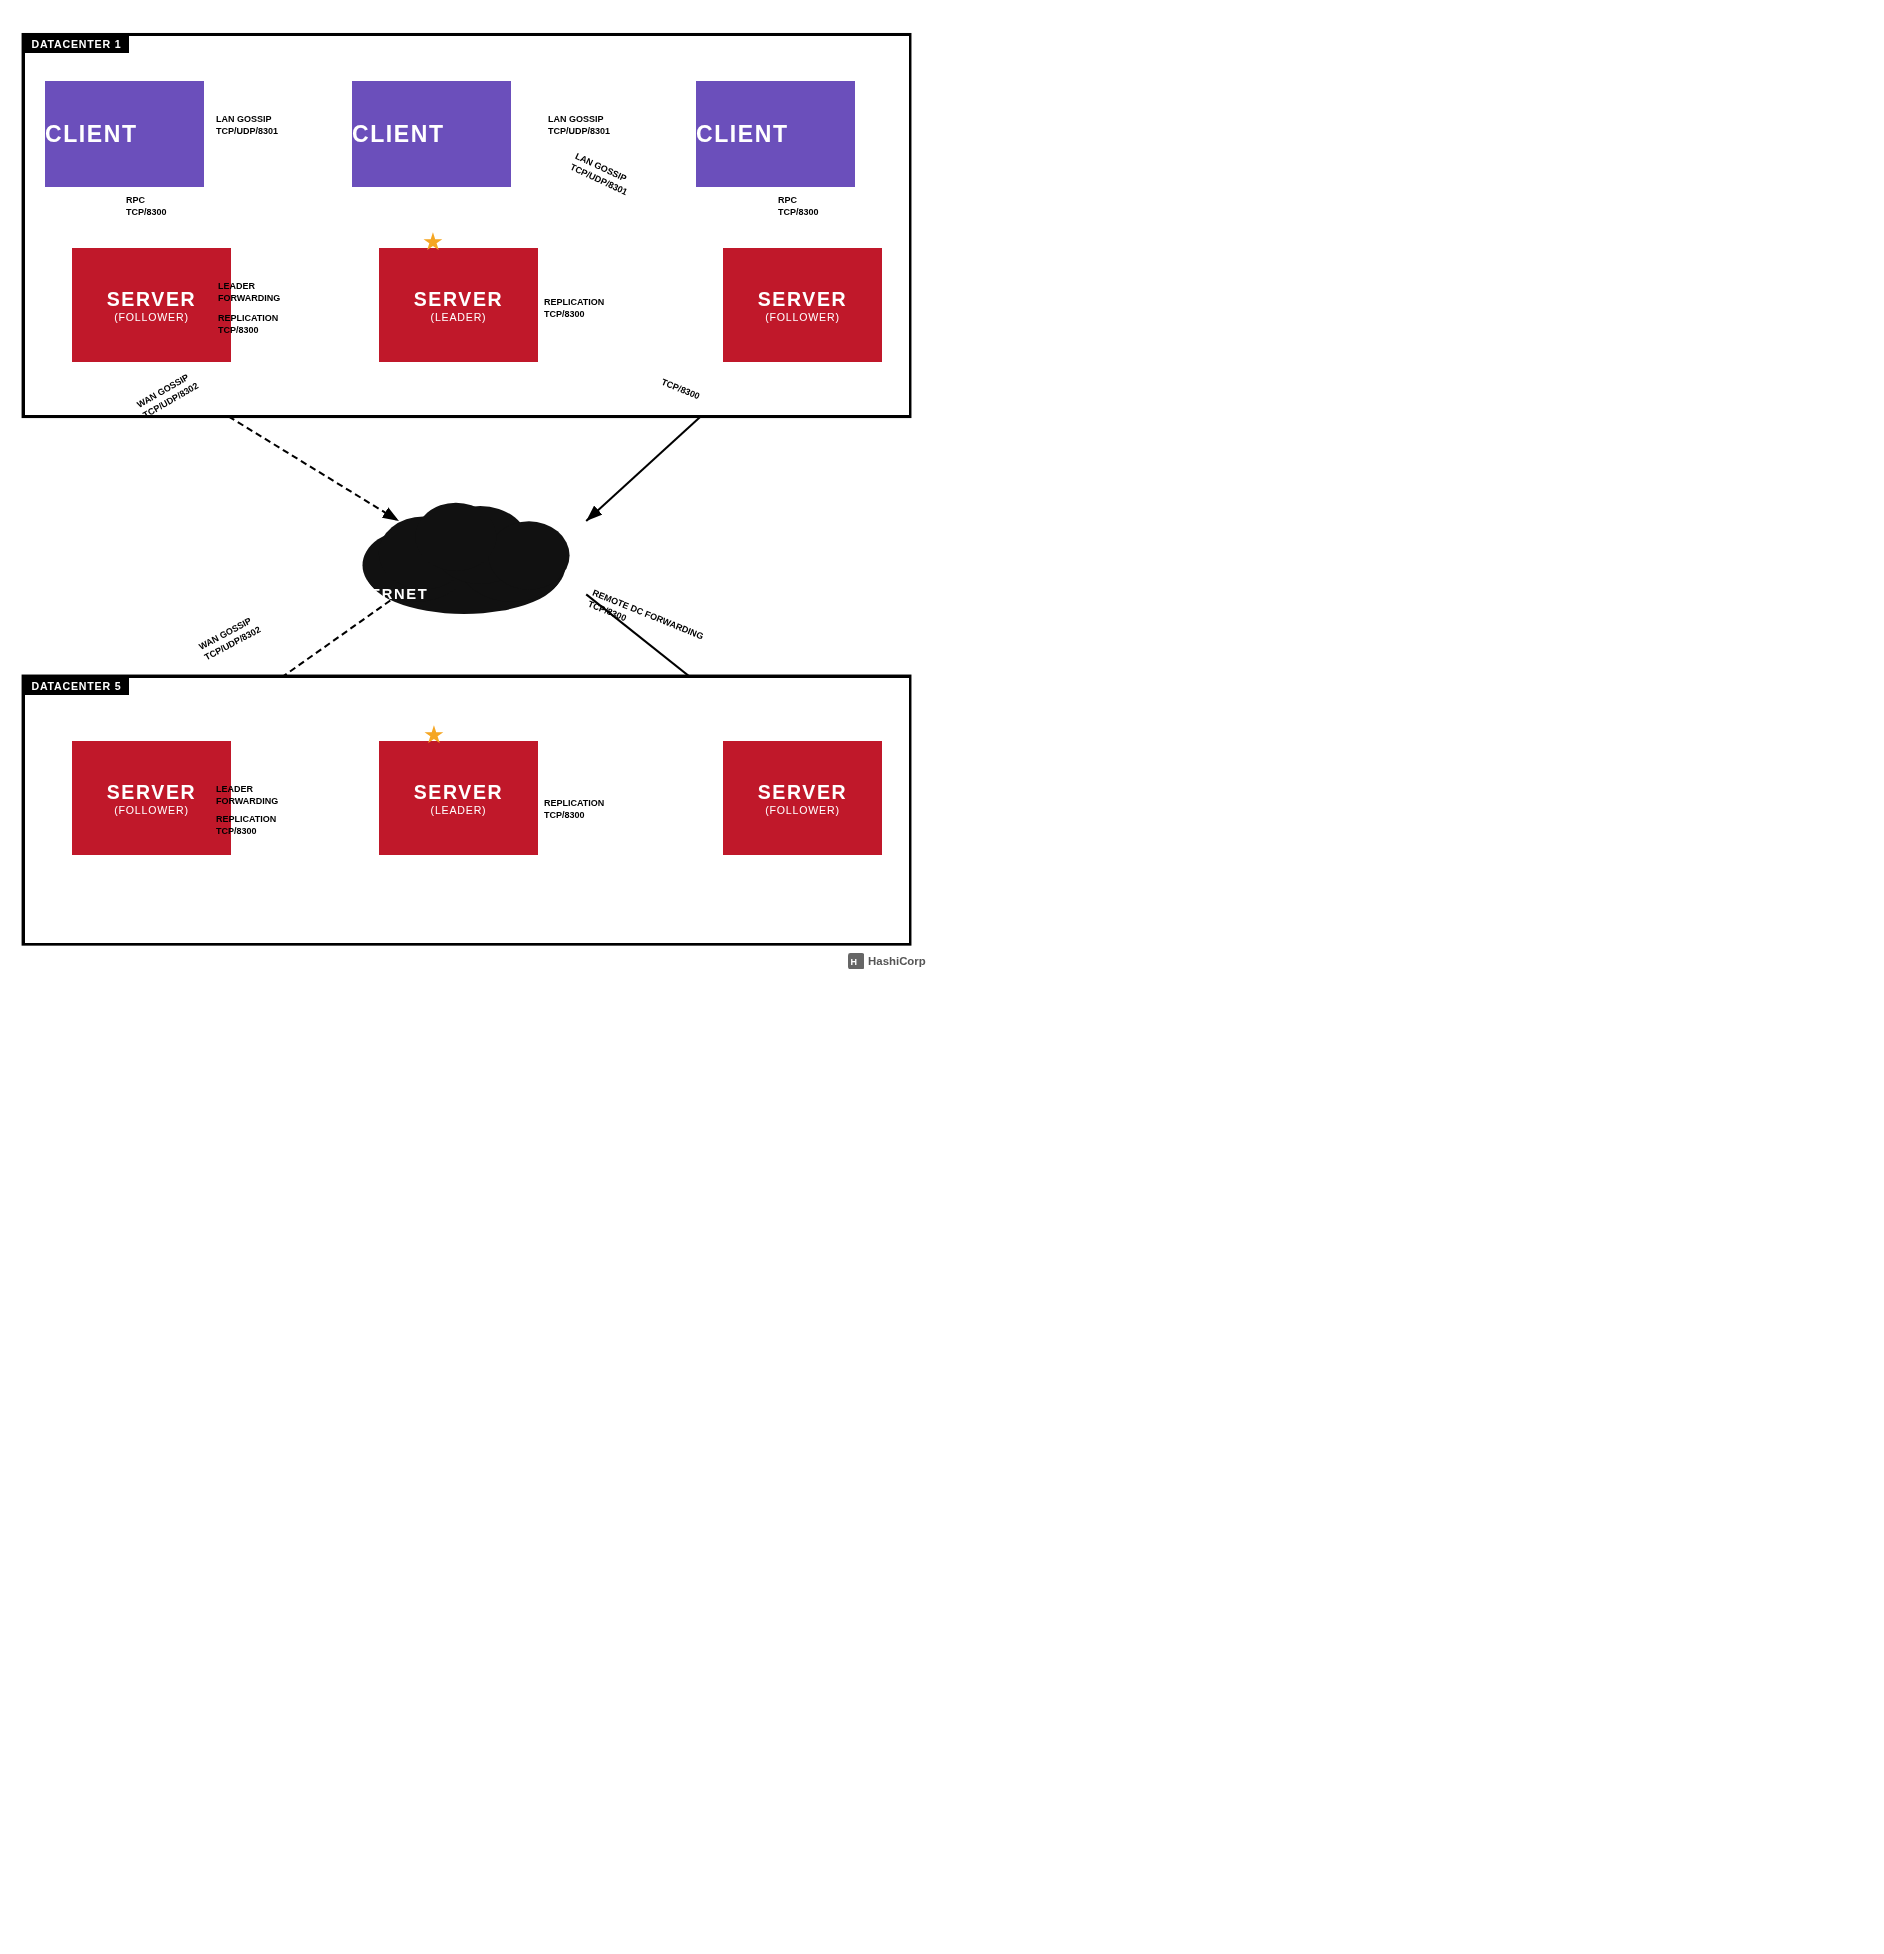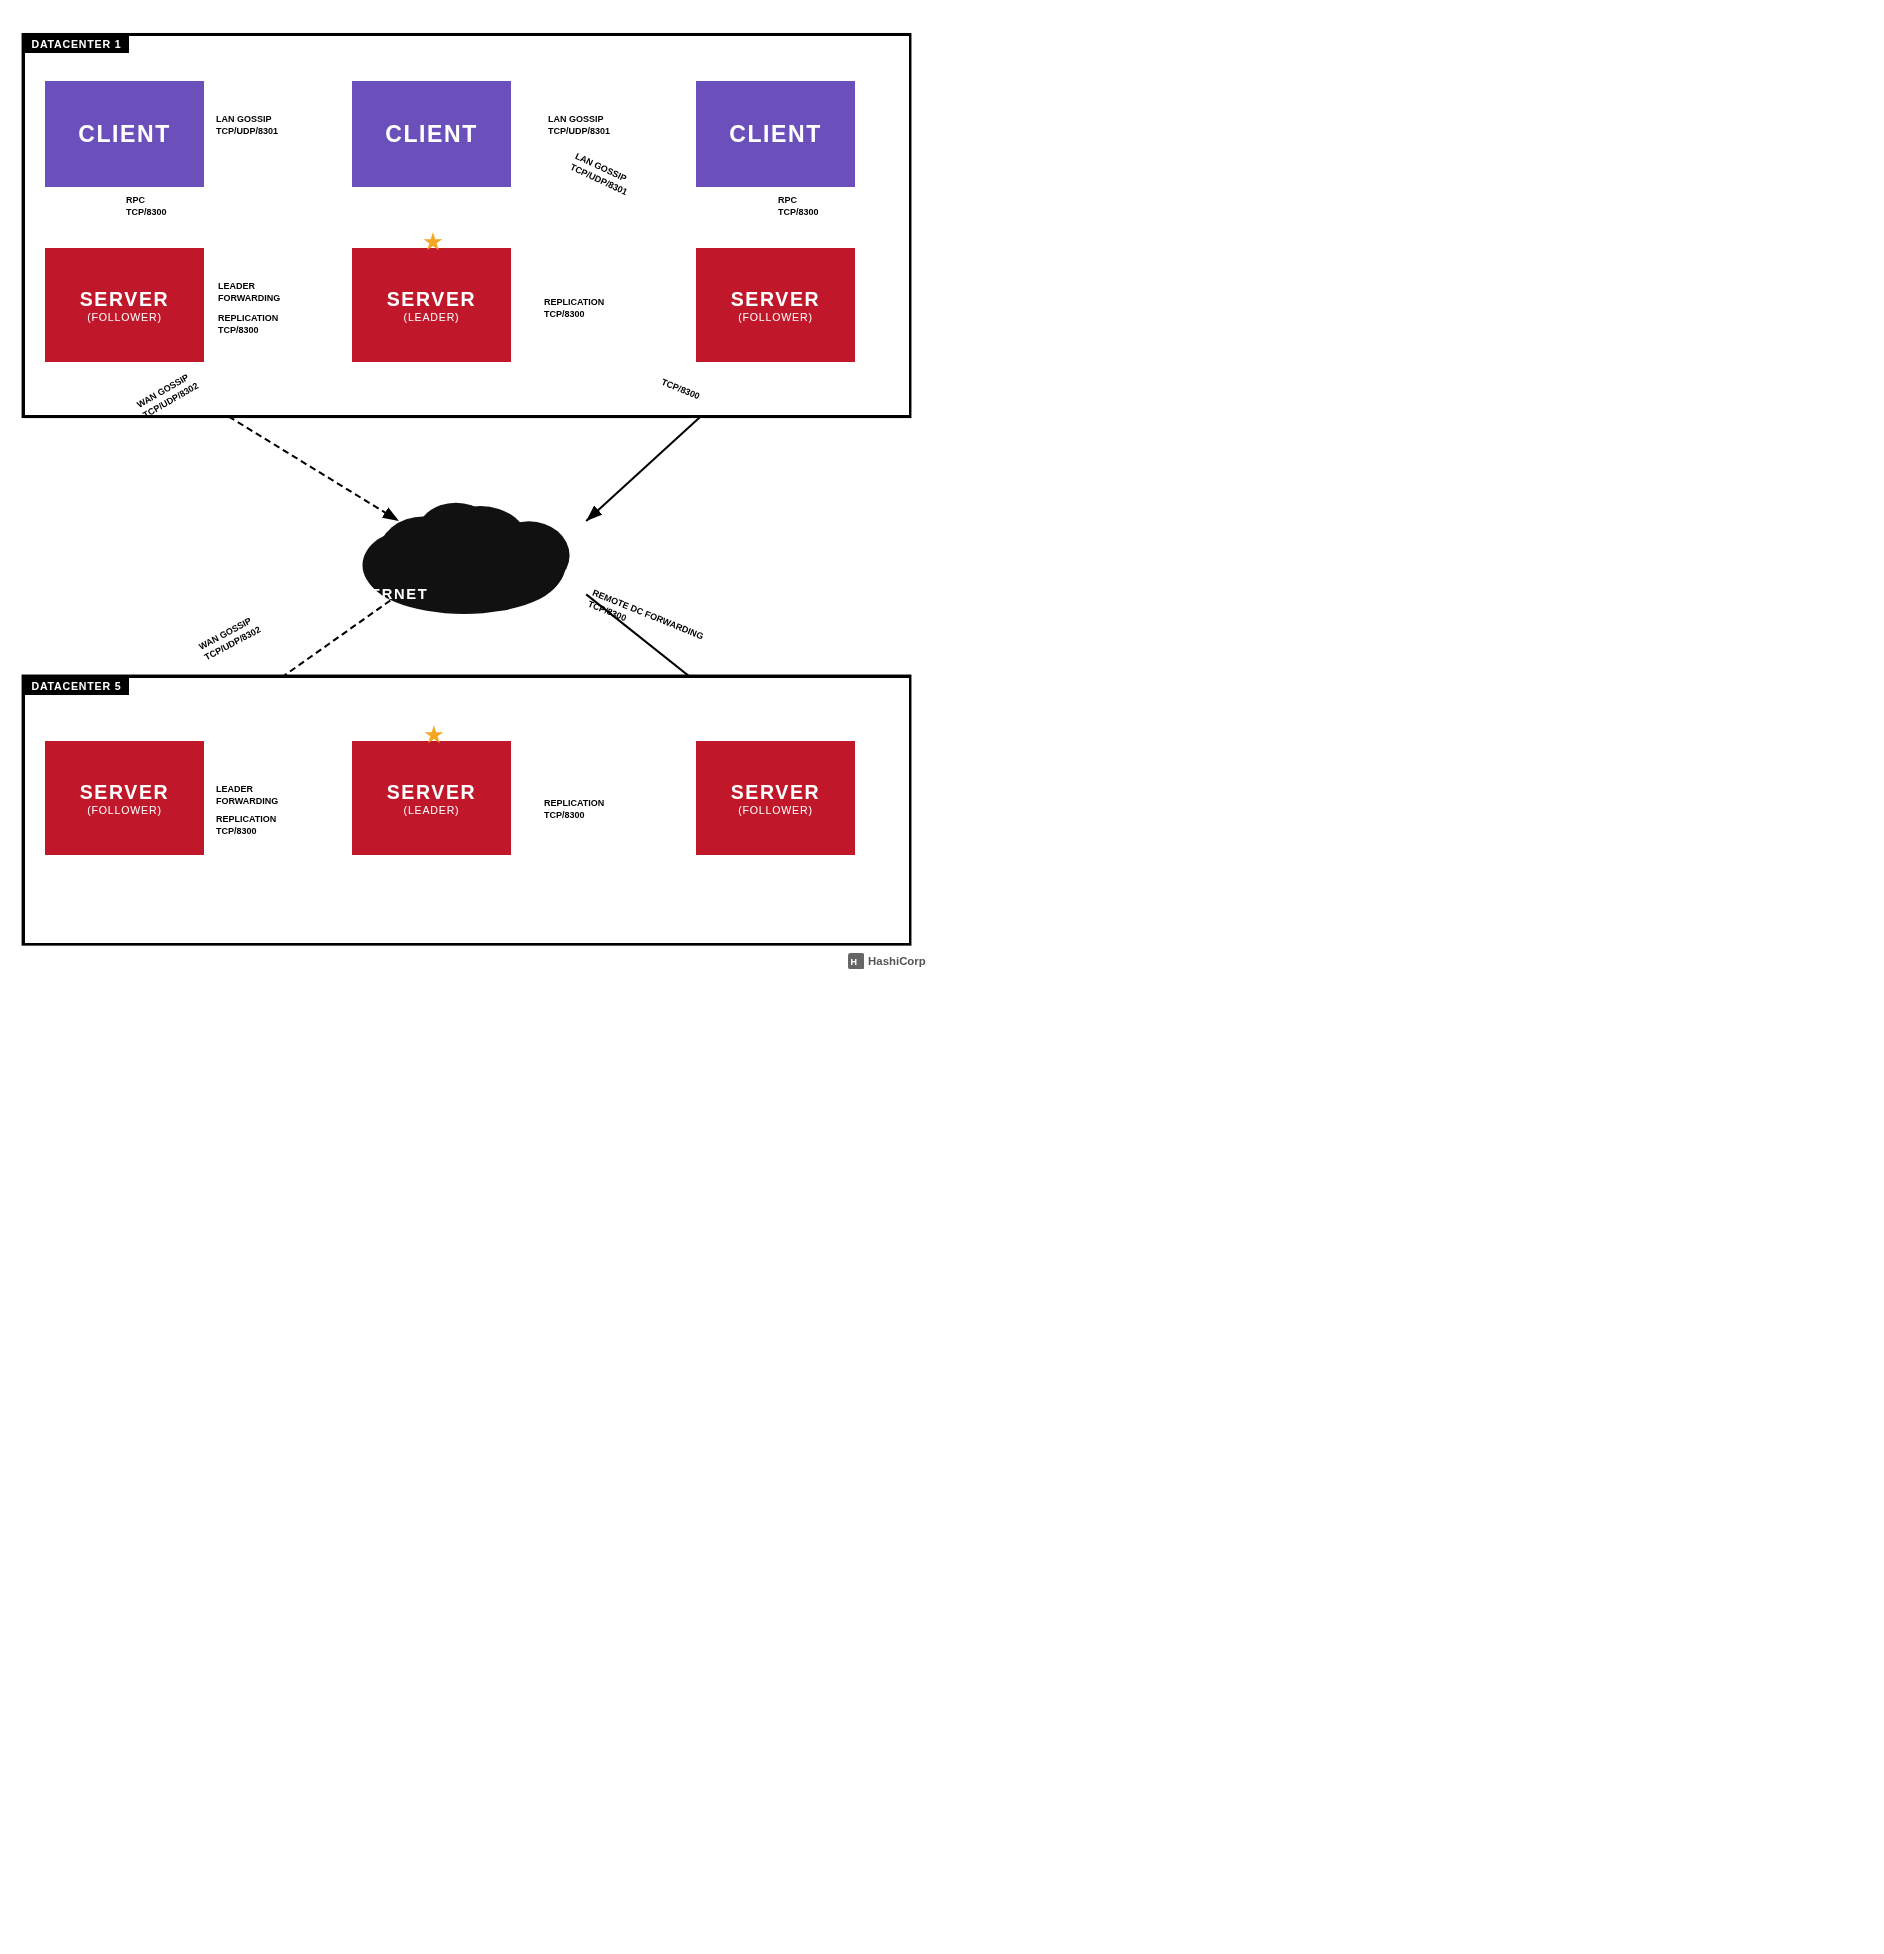--- a/index.html
+++ b/index.html
@@ -40,37 +40,37 @@
     }
 
     
     .client-box {
       background: #6b4fbb;
       color: #fff;
       font-size: 23px;
       font-weight: 900;
       display: flex;
       align-items: center;
-      justify-content: center;
       position: absolute;
       letter-spacing: 1.6px;
     }
 
     
     .server-box {
       background: #c0182a;
       color: #fff;
       font-size: 19.5px;
       font-weight: 900;
       display: flex;
       flex-direction: column;
       align-items: center;
       justify-content: center;
       position: absolute;
       letter-spacing: 1.6px;
+      margin-left: 27px;
     }
     .server-box .server-role {
       font-size: 10.6px;
       font-weight: 400;
       letter-spacing: 0.8px;
     }
 
     
     .arrow-label {
       position: absolute;

